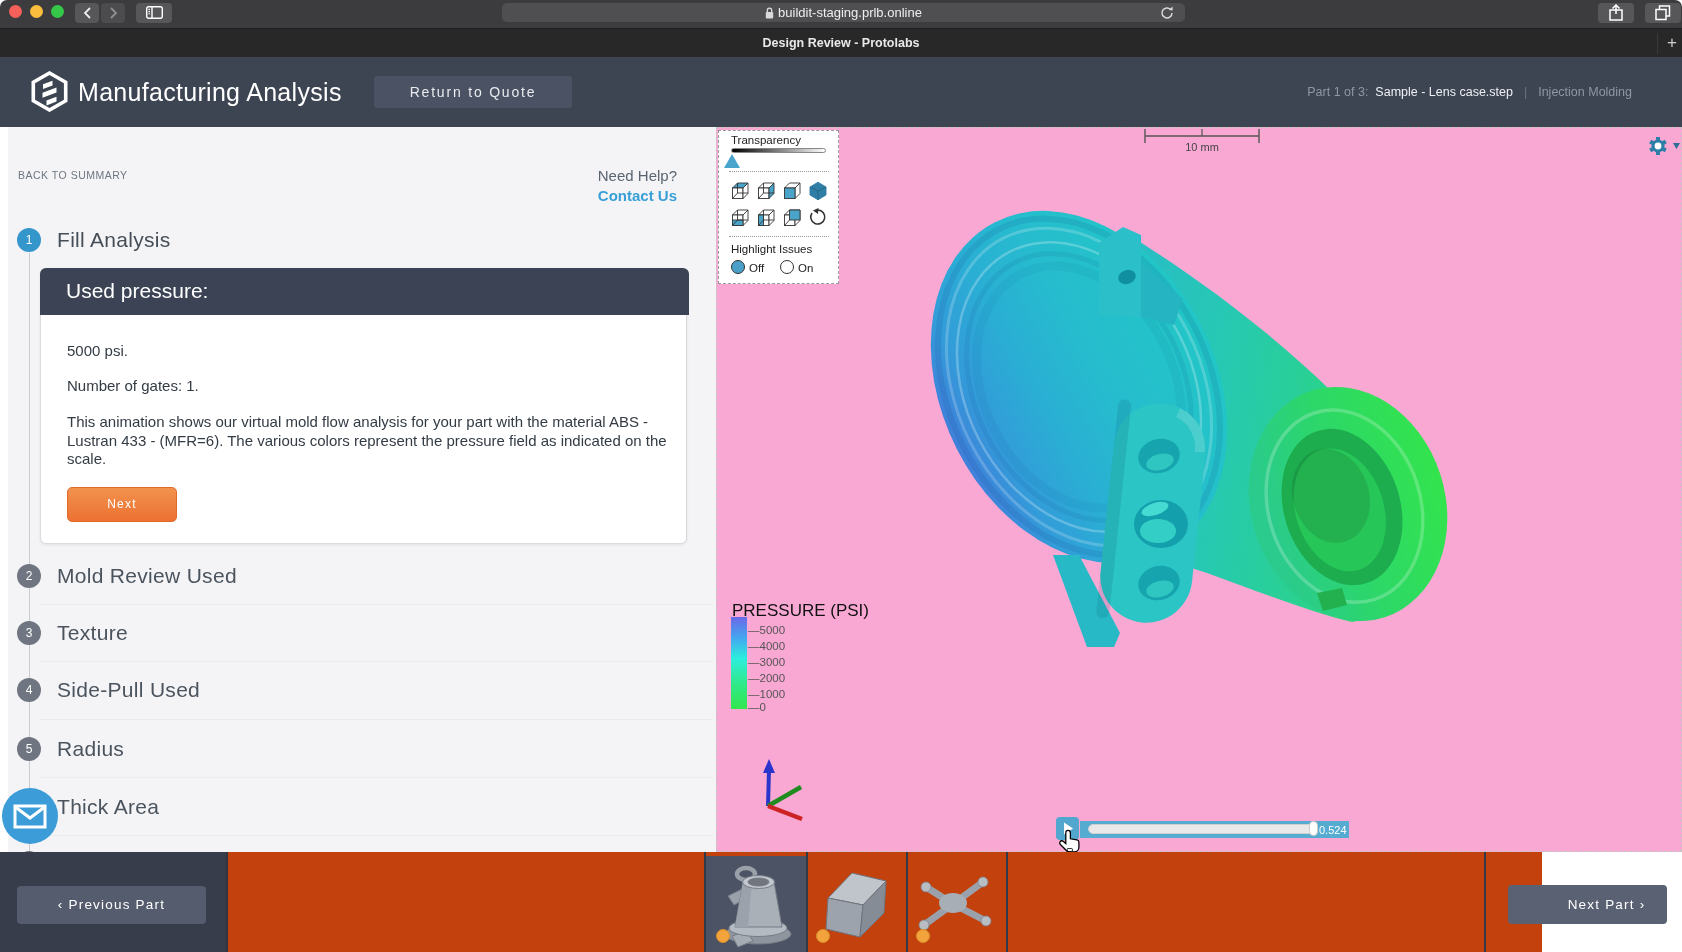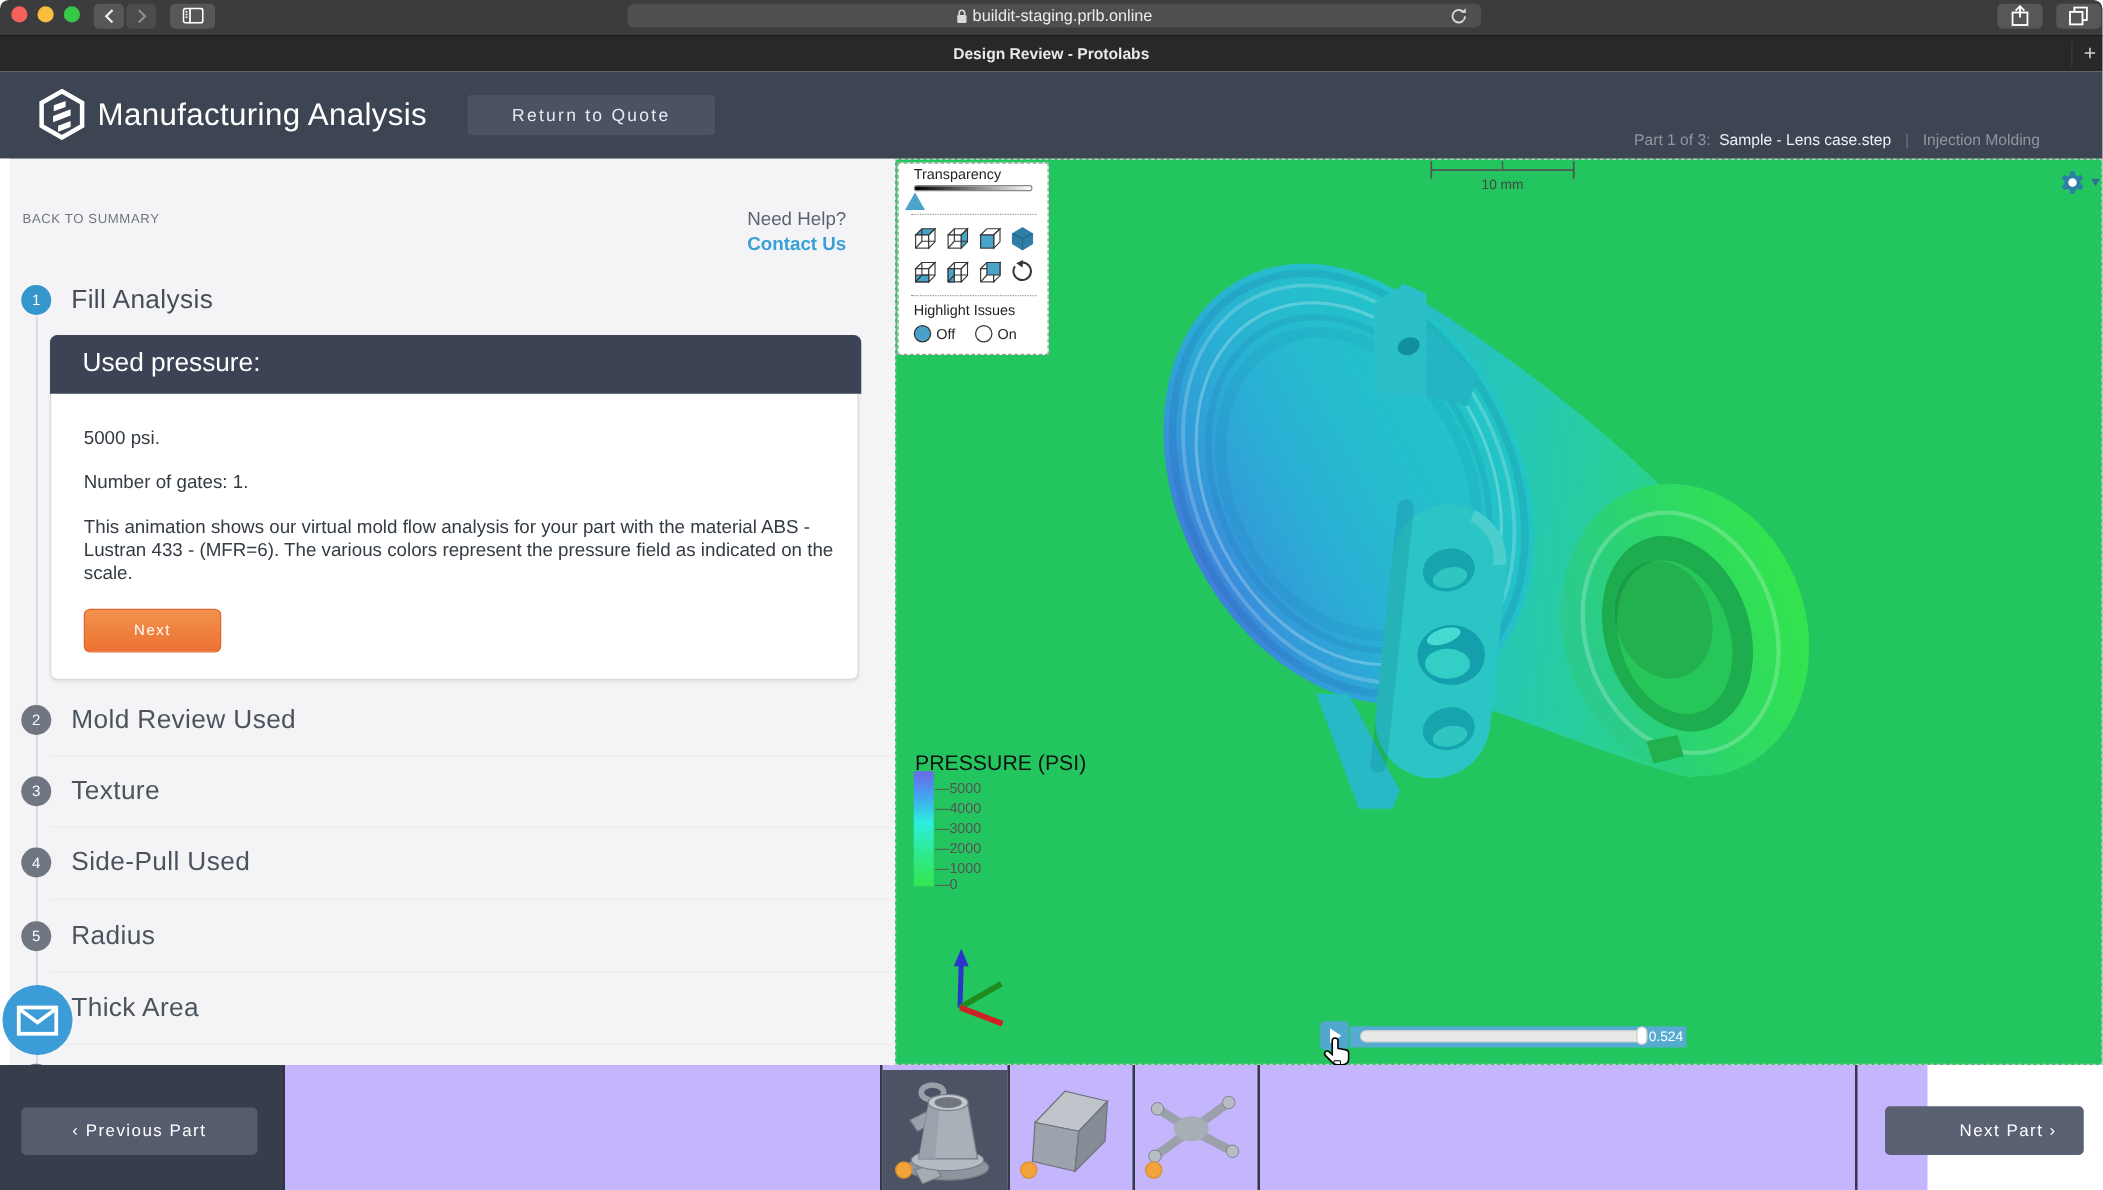--- a/index.html
+++ b/index.html
@@ -19,21 +19,21 @@
   #tabtitle { position:absolute; left:0; top:0; width:1682px; height:29px; text-align:center;
     line-height:29px; color:#e9e9ea; font-size:12.5px; font-weight:700; }
 
   
   #appheader { position:absolute; left:0; top:57px; width:1682px; height:70px; background:#3d4452; }
   #apptitle { position:absolute; left:78px; top:21px; color:#fff; font-size:25px; font-weight:500;
     letter-spacing:0.3px; }
   #returnbtn { position:absolute; left:374px; top:19px; width:198px; height:32px; background:#4b5263;
     border-radius:3px; color:#e9ebef; font-size:14px; letter-spacing:1.8px; text-align:center;
     line-height:32px; }
-  #partinfo { position:absolute; right:50px; top:28px; font-size:12.5px; color:#8f97a3;margin-top:20px; }
+  #partinfo { position:absolute; right:50px; top:28px; font-size:12.5px; color:#8f97a3; }
   #partinfo b { color:#eef0f4; font-weight:500; }
   #partinfo .sep { color:#6a7280; padding:0 11px; }
 
   
   #leftpanel { position:absolute; left:0; top:127px; width:716px; height:725px; background:#f4f4f6;
     border-left:8px solid #fff; }
   #backsum { position:absolute; left:10px; top:42px; font-size:10.5px; color:#6e7681;
     letter-spacing:0.5px; font-weight:400; }
   #needhelp { position:absolute; right:39px; top:40px; font-size:15px; color:#596470; text-align:right; }
   #contactus { position:absolute; right:39px; top:60px; font-size:15px; color:#38a0d7;
@@ -53,21 +53,21 @@
   .cardtext { position:absolute; left:26px; font-size:15px; color:#333b44; }
   #nextbtn { position:absolute; left:26px; top:218px; width:110px; height:35px;
     background:linear-gradient(#f2924e,#ec7132); border:1px solid #e06a2b; border-radius:5px;
     color:#fff; font-size:12px; letter-spacing:1.2px; text-align:center; line-height:33px; }
 
   
   #chat { position:absolute; left:-6px; top:661px; width:56px; height:56px; border-radius:50%;
     background:#3b9cd7; }
 
   
-  #viewer { position:absolute; left:716px; top:127px; width:966px; height:725px; background:#22c55e;
+  #viewer { position:absolute; left:716px; top:127px; width:966px; height:725px; background:#f9a8d4;
     border:1px dashed #c6c6c6; }
 
   
   #tpanel { position:absolute; left:1px; top:2px; width:121px; height:154px;
     border:1px dashed #9a9a9a; background:#fff; }
 
   
   #legend-title { position:absolute; left:15px; top:473px; font-size:17px; color:#111; }
   #legend-bar { position:absolute; left:14px; top:489px; width:16px; height:92px;
     background:linear-gradient(#6b69e8,#44a4f0 22%,#2ceede 45%,#2fe98c 72%,#33e64e); }
@@ -76,21 +76,21 @@
   #playbtn { position:absolute; left:339px; top:689px; width:23px; height:23px; background:#51a7cd;
     border-radius:4px; }
   #sliderbar { position:absolute; left:363px; top:693px; width:269px; height:17px; background:#55abd0; }
   #slidertrack { position:absolute; left:8px; top:3px; width:230px; height:10px; background:#e9e9e9;
     border-radius:5px; border:1px solid #d0d0d0; }
   #sliderthumb { position:absolute; left:229px; top:0px; width:9px; height:15px; background:#fff;
     border-radius:5px; border:1px solid #ccc; }
   #sliderval { position:absolute; left:239px; top:2.5px; color:#fff; font-size:11px; }
 
   
-  #bottombar { position:absolute; left:0; top:852px; width:1542px; height:100px; background:#c4b5fd; }
+  #bottombar { position:absolute; left:0; top:852px; width:1542px; height:100px; background:#c2410c; }
   #bb-left { position:absolute; left:0; top:0; width:228px; height:100px; background:#373d4a;
     border-right:2px solid #2e3440; }
   #prevbtn { position:absolute; left:17px; top:34px; width:189px; height:38px; background:#555c6d;
     border-radius:4px; color:#fff; font-size:13.5px; letter-spacing:1.2px; text-align:center;
     line-height:38px; }
   #nextpart { position:absolute; left:1508px; top:33px; width:159px; height:39px; background:#596173;
     border-radius:4px; color:#fff; font-size:13.5px; letter-spacing:1.2px; text-align:center;
     line-height:39px;padding-left:38px; }
   .cellsep { position:absolute; top:0; width:2px; height:100px; background:#333946; }
   #cell1 { position:absolute; left:706px; top:4px; width:100px; height:96px; background:#4c5365; }

